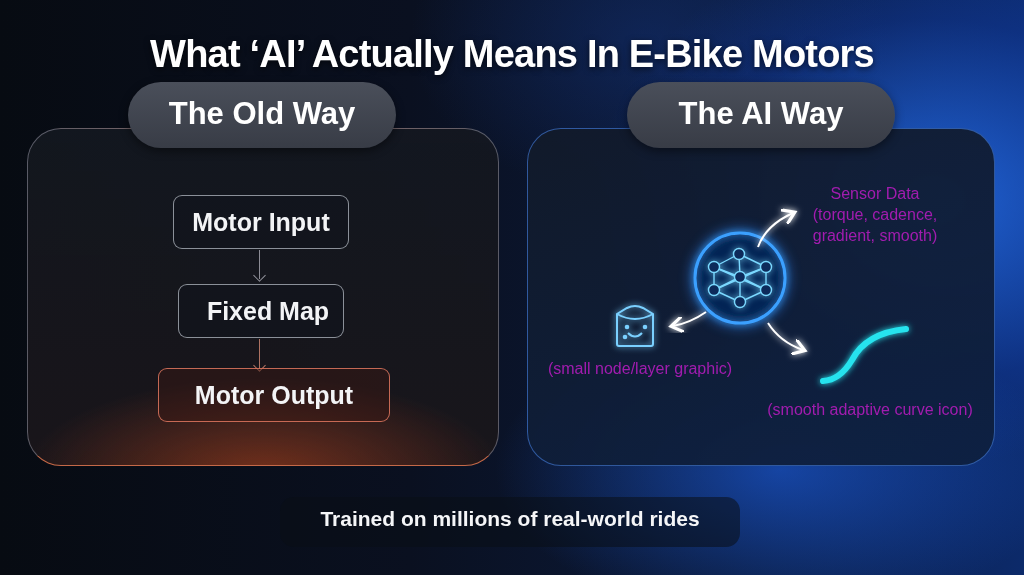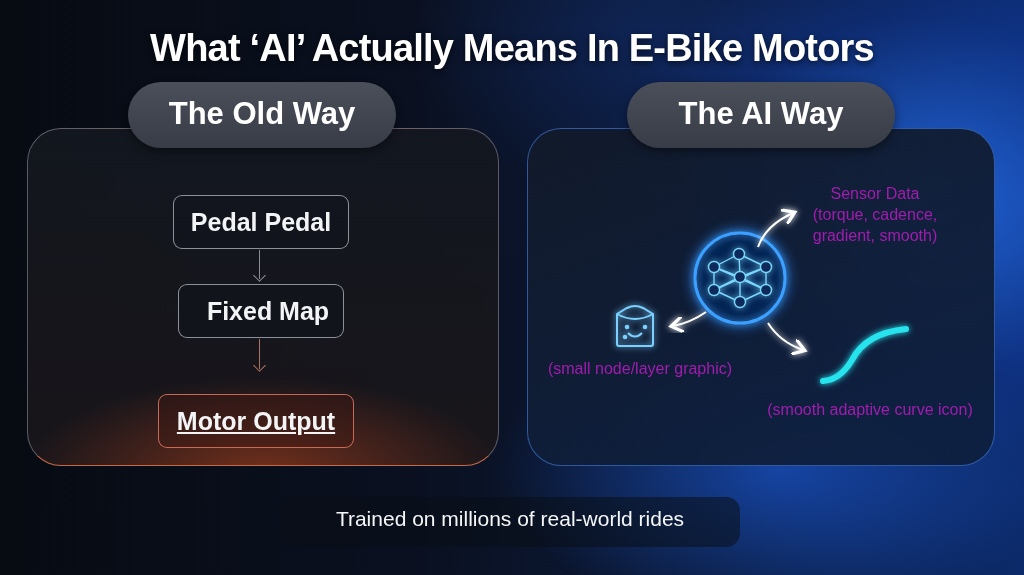--- a/index.html
+++ b/index.html
@@ -8,21 +8,21 @@
       position: relative;
       font-family: "Liberation Sans", "DejaVu Sans", sans-serif;
       color: #fff;
       background:
         radial-gradient(ellipse 420px 330px at 930px 200px, rgba(40,120,255,0.75), rgba(20,70,200,0.25) 55%, rgba(0,0,0,0) 80%),
         radial-gradient(ellipse 380px 200px at 780px 470px, rgba(30,100,240,0.55), rgba(0,0,0,0) 75%),
         radial-gradient(ellipse 300px 200px at 650px 40px, rgba(20,50,120,0.5), rgba(0,0,0,0) 80%),
         linear-gradient(90deg, #070b12 0%, #0a1020 40%, #0b1a3a 70%, #0c2a6a 100%);
     }
     .title {
-      position: absolute; left: 0; top: 27px; width: 1024px;
+      position: absolute; left: 0; top: 33px; width: 1024px;
       text-align: center; font-weight: bold; font-size: 38px;
       letter-spacing: -0.8px; text-shadow: 0 2px 6px rgba(0,0,0,0.6);
     }
     .panel {
       position: absolute; top: 128px; height: 338px; border-radius: 34px;
     }
     .panel-old {
       left: 27px; width: 472px;
       border: 1.5px solid rgba(150,150,165,0.55);
       background:
@@ -44,22 +44,22 @@
     .pill-old { left: 128px; width: 268px; }
     .pill-ai { left: 627px; width: 268px; }
 
     .flow-box {
       position: absolute; border: 1.3px solid rgba(180,185,195,0.75);
       border-radius: 9px; text-align: center; font-size: 25px; font-weight: bold;
       background: rgba(16,20,28,0.6); color: #f3f4f6;
     }
     .box-pedal { left: 173px; top: 195px; width: 176px; height: 54px; line-height: 52px; }
     .box-fixed { left: 178px; top: 284px; width: 166px; height: 54px; line-height: 52px; padding-left: 14px; }
-    .box-motor { left: 158px; top: 394px; width: 196px; height: 54px; line-height: 52px;
-      border-color: rgba(225,120,95,0.85); background: rgba(60,24,20,0.45); text-decoration: underline; }
+    .box-motor { left: 158px; top: 368px; width: 232px; height: 54px; line-height: 52px;
+      border-color: rgba(225,120,95,0.85); background: rgba(60,24,20,0.45); }
     .arrow-v { position: absolute; left: 259px; width: 1.4px; background: rgba(170,170,180,0.8); }
     .arrow-v.a1 { top: 250px; height: 29px; }
     .arrow-v.a2 { top: 339px; height: 30px; background: rgba(200,130,110,0.85); }
     .arrow-head { position: absolute; width: 9px; height: 9px;
       border-right: 1.4px solid rgba(170,170,180,0.85); border-bottom: 1.4px solid rgba(170,170,180,0.85);
       transform: rotate(45deg); left: 255px; }
     .arrow-head.h1 { top: 271px; }
     .arrow-head.h2 { top: 361px; border-color: rgba(200,130,110,0.9); }
 
     .ai-label { position: absolute; text-align: center; font-size: 16px; line-height: 21px; color: #a21caf; }
@@ -68,32 +68,32 @@
     .lbl-output { left: 750px; top: 399px; width: 240px; }
 
     .svg-layer { position: absolute; left: 0; top: 0; width: 1024px; height: 575px; pointer-events: none; }
 
     .footer-pill {
       position: absolute; left: 280px; top: 497px; width: 460px; height: 50px;
       border-radius: 14px; background: rgba(10,14,22,0.55);
     }
     .footer {
       position: absolute; left: 260px; top: 507px; width: 500px;
-      text-align: center; font-size: 21px; font-weight: normal; color: #f5f6f8;
+      text-align: center; font-size: 21px; font-weight: bold; color: #f5f6f8;
     }
   </style>
 </head>
 <body>
 
 <div class="title">What ‘AI’ Actually Means In E-Bike Motors</div>
 
 <div class="panel panel-old"></div>
 <div class="pill pill-old">The Old Way</div>
 
-<div class="flow-box box-pedal">Pedal Pedal</div>
+<div class="flow-box box-pedal">Motor Input</div>
 <div class="arrow-v a1"></div>
 <div class="arrow-head h1"></div>
 <div class="flow-box box-fixed">Fixed Map</div>
 <div class="arrow-v a2"></div>
 <div class="arrow-head h2"></div>
 <div class="flow-box box-motor">Motor Output</div>
 
 <div class="panel panel-ai"></div>
 <div class="pill pill-ai">The AI Way</div>
 

